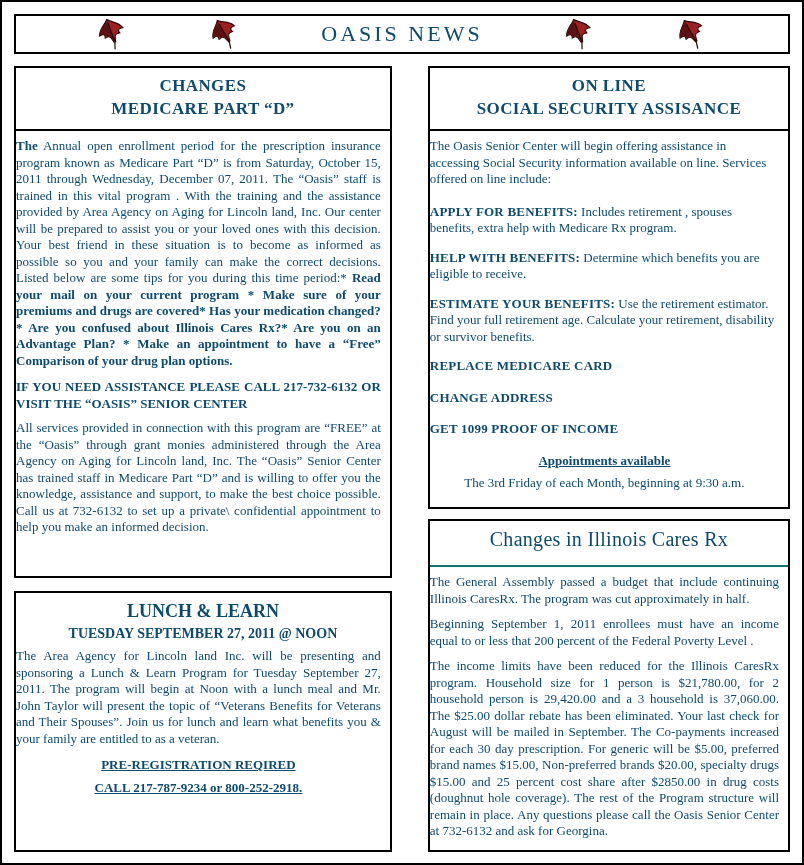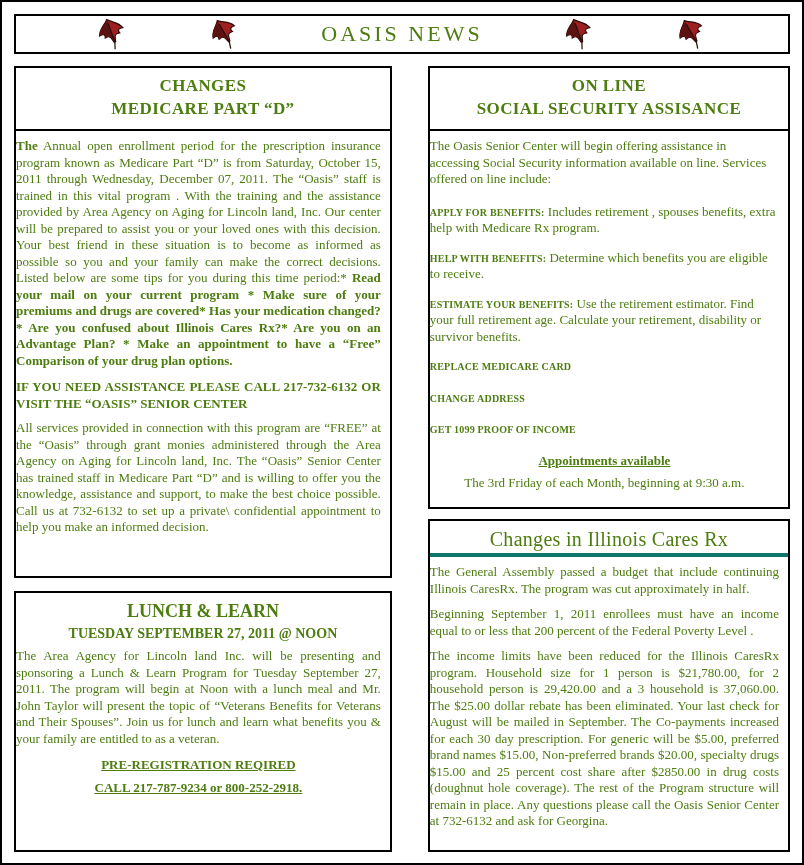--- a/index.html
+++ b/index.html
@@ -1,19 +1,19 @@
 <!DOCTYPE html>
 <html><head>
 <meta charset="utf-8">
 <style>
   * { box-sizing: border-box; }
   html, body { margin: 0; padding: 0; background: #ffffff; }
   .page {
     width: 804px; height: 865px;
-    background: #ffffff; color: #4d7c0f;
+    background: #ffffff; color: #0c4a6e;
     border: 2px solid #000;
     padding: 12px 12px 0 12px;
     font-family: "Liberation Serif", serif;
     overflow: hidden;
   }
   
   .masthead {
     border: 2px solid #000;
     height: 40px;
     display: flex; align-items: center; justify-content: space-evenly;
@@ -43,34 +43,34 @@
     font-size: 17px; font-weight: 700; letter-spacing: .4px;
   }
   .plain-head h2 {
     margin: 8px 0 2px; text-align: center;
     font-size: 18px; font-weight: 700;
   }
   .plain-head h3 {
     margin: 4px 0 2px; text-align: center;
     font-size: 14px; font-weight: 700;
   }
-  .serif-head { padding: 5px 6px 0; border-bottom: 4px solid #0f766e; }
+  .serif-head { padding: 5px 6px 12px; border-bottom: 2px solid #0f766e; }
   .serif-head h2 {
     margin: 2px 0; text-align: center;
     font-size: 20px; font-weight: 400; letter-spacing: .3px;
   }
   
   .body-text { padding: 7px 9px 0 0; }
   p { margin: 0 0 10px 0; font-size: 13px; line-height: 1.27; }
   p.just  { text-align: justify; }
   p.bold-notice { font-weight: 700; text-align: justify; margin-bottom: 8px; }
   p.center { text-align: center; }
   p.center-bold { text-align: center; font-weight: 700; margin-bottom: 6px; text-decoration: underline; }
   .service { margin-bottom: 13px; }
-  .svc-label { font-weight: 700; font-size: 10px; letter-spacing: .2px; }
+  .svc-label { font-weight: 700; font-size: 13px; letter-spacing: .2px; }
   .svc-gap { margin-bottom: 15px; }
   #ss-box .body-text p.intro { margin-bottom: 16px; }
   #rx-box p { margin-bottom: 9px; }
   #lunch-box .body-text { padding-top: 4px; }
 </style>
 </head>
 <body>
 
 <div class="page">
 

